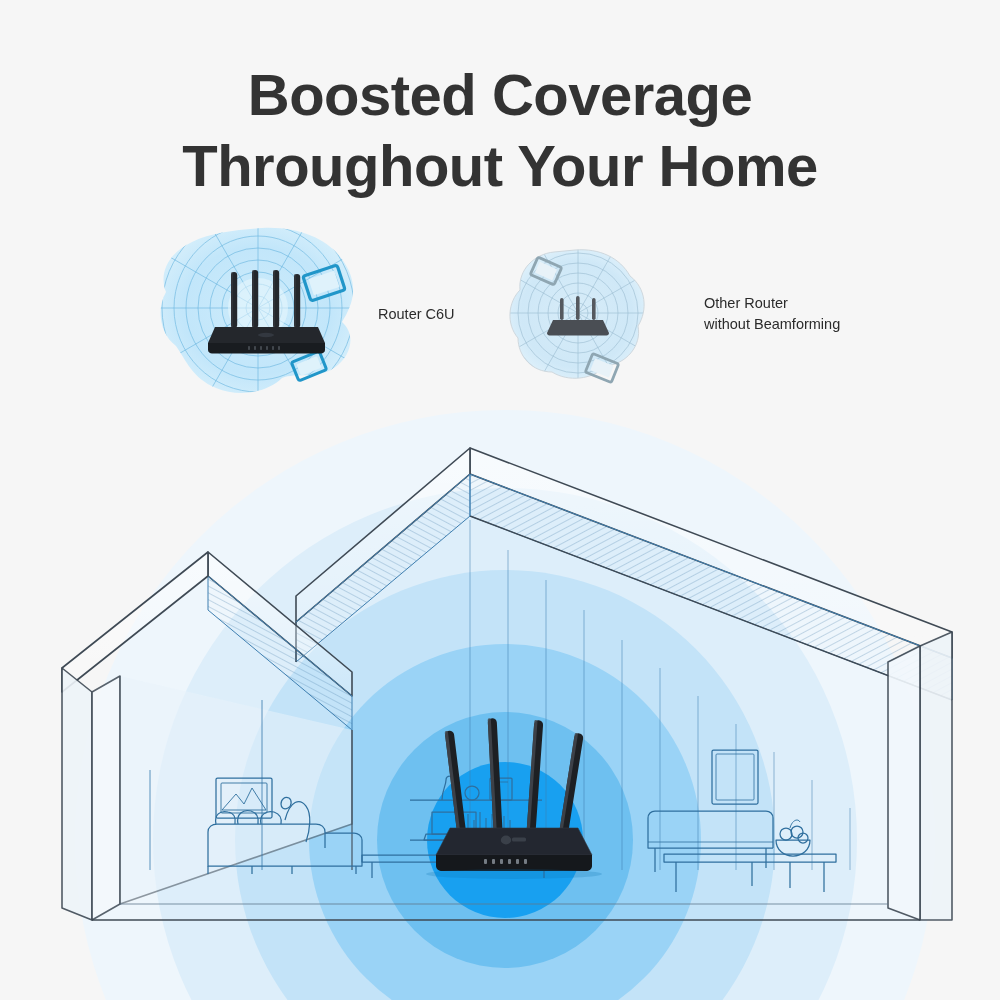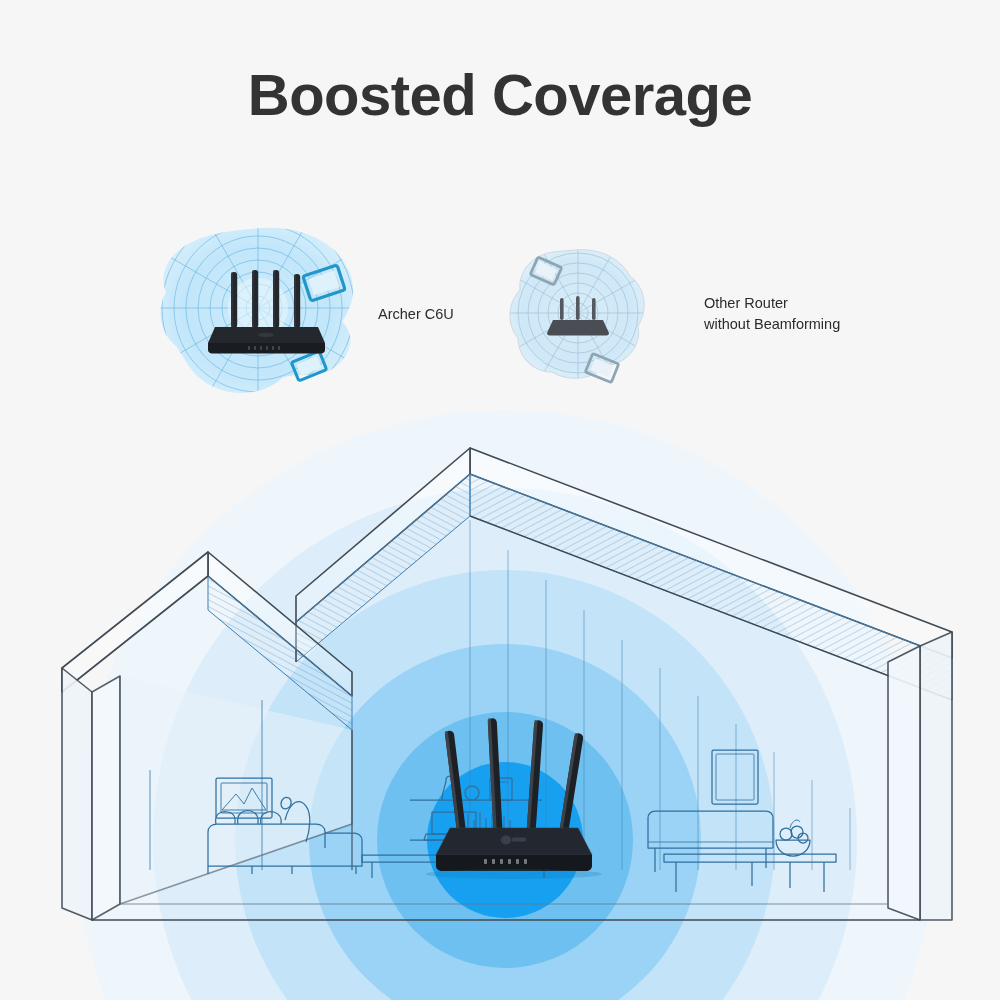--- a/index.html
+++ b/index.html
@@ -34,20 +34,21 @@
   #label-other{left:704px;top:293px;}
   svg{display:block;}
 </style>
 </head>
 <body style="background: rgb(246, 246, 246);">
 
 <div id="stage">
 
   <div class="headline" style="color: rgb(51, 51, 51);">
     <span class="l1">Boosted Coverage</span>
+    <span class="l2">Throughout Your Home</span>
   </div>
 
   <svg width="1000" height="420" viewBox="0 0 1000 420" style="position:absolute;left:0;top:0;">
     <defs>
       <clipPath id="clipLeftBlob">
         <path d="M262,228 C300,226 330,240 344,262 C360,286 352,306 342,322
                  C356,334 352,356 334,368 C316,380 296,372 282,378
                  C268,392 240,398 216,388 C192,378 186,360 176,346
                  C160,334 156,310 166,292 C158,272 170,252 192,242
                  C212,232 238,230 262,228 Z"></path>
@@ -195,21 +196,21 @@
         <rect x="576" y="296" width="3.6" height="24" rx="1.8"></rect>
         <rect x="592" y="298" width="3.6" height="22" rx="1.8"></rect>
       </g>
       <path d="M553,320 L603,320 L609,333 C609,334.5 608,335.5 606.5,335.5
                L549.5,335.5 C548,335.5 547,334.5 547,333 Z" fill="#4a4e54"></path>
     </g>
 
     <foreignObject x="0" y="0" width="1" height="1"></foreignObject>
   </svg>
 
-  <div class="cmp-label" id="label-archer">Archer C6U</div>
+  <div class="cmp-label" id="label-archer">Router C6U</div>
   <div class="cmp-label" id="label-other">Other Router
 without Beamforming</div>
 
   <svg width="1000" height="620" viewBox="0 0 1000 620" style="position:absolute;left:0;top:400px;">
     <defs>
       <clipPath id="clipHouseInterior">
 
         <path d="M72,520 L72,250 L248,168 L300,200 L470,60 L700,200 L880,200 L880,520 Z"></path>
       </clipPath>
       <linearGradient id="wallSoft" x1="0" y1="0" x2="0" y2="1">

